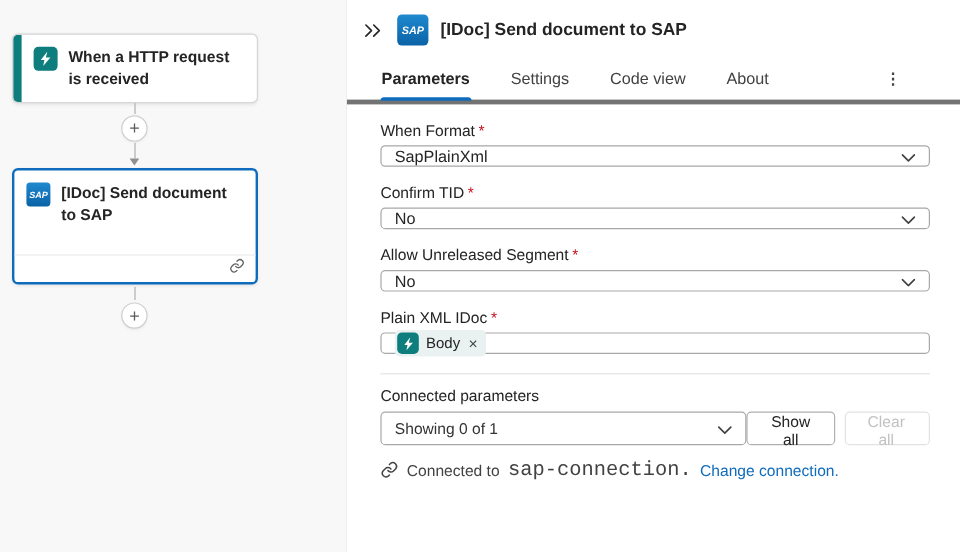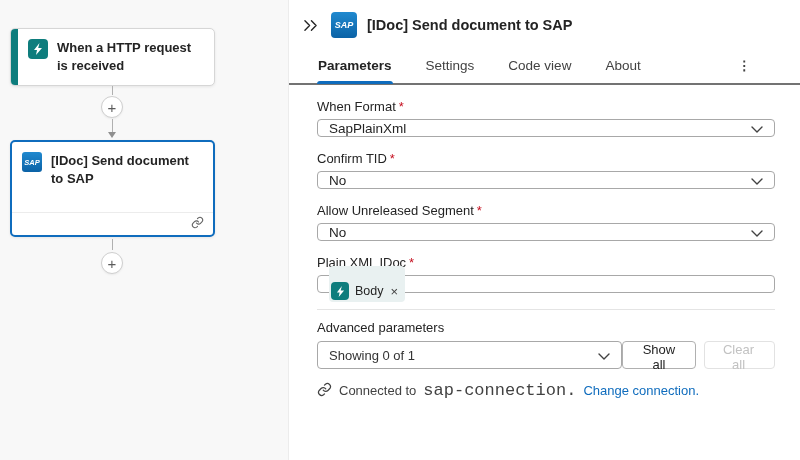--- a/index.html
+++ b/index.html
@@ -33,35 +33,35 @@
   .action-footer { position:absolute; left:0; right:0; bottom:0; height:23px;
     border-top:1px solid #ececec; display:flex; align-items:center; justify-content:flex-end; padding:0 9px; }
 
   
   .panel { flex:1; background:#fff; border-left:1px solid #ececec; height:100%; overflow:hidden; }
   .panel-header { display:flex; align-items:center; gap:10px; padding:12px 24px 0 10px; }
   .collapse-btn { width:22px; height:22px; display:flex; align-items:center; justify-content:center; cursor:pointer; }
   .sap-logo { width:26px; height:26px; border-radius:4px; font-size:9px; }
   .panel-title { font-size:14.5px; font-weight:600; color:#242424; }
   .tabs { display:flex; align-items:flex-end; gap:32px; margin-top:12px;
-    padding:0 25px 0 28px; border-bottom:2px solid #737373; }
+    padding:0 25px 0 28px; border-bottom:4px solid #737373; }
   .tab { position:relative; padding:8px 1px 10px; font-size:13.5px; color:#424242; cursor:pointer; white-space:nowrap; }
   .tab.active span { font-weight:600; color:#242424; }
   .tab.active::after { content:""; position:absolute; left:0; right:0; bottom:-1px; height:3px;
     border-radius:3px 3px 0 0; background:#0f6cbd; }
   .tab-more { margin-left:58px; padding:8px 6px 10px; font-size:13px; font-weight:700; color:#424242; cursor:pointer; }
   .content { padding:0 25px 0 28px; }
   .field { margin-top:14px; }
   .field-label { font-size:13px; color:#242424; margin-bottom:5px; }
   .req { color:#c50f1f; margin-left:3px; }
   .input { height:18px; border:1px solid #a8a8a8; border-radius:4px; background:#fff;
     display:flex; align-items:center; padding:0 11px; font-size:13.5px; color:#242424; cursor:pointer; }
   .spacer { flex:1; }
   .token { display:inline-flex; align-items:center; gap:6px; background:#e9f1f1;
-    border-radius:4px; padding:16px 7px 2px 2px; cursor:pointer; }
+    border-radius:4px; padding:2px 7px 2px 2px; cursor:pointer; }
   .token .chip-icon { width:18px; height:18px; }
   .token-label { font-size:12.5px; color:#242424; }
   .token-close { font-size:13px; color:#424242; margin-left:1px; cursor:pointer; }
   .divider { border-top:1px solid #e4e4e4; margin-top:16px; }
   .adv-label { margin-top:10px; font-size:13px; color:#242424; }
   .adv-row { display:flex; align-items:center; margin-top:6px; }
   .adv-select { width:322px; height:28px; font-size:13px; color:#333; }
   .btn { height:28px; padding:0 13px; border:1px solid #b0b0b0; border-radius:4px; background:#fff;
     font-family:inherit; font-size:13px; color:#242424; cursor:pointer; }
   .btn + .btn { margin-left:8px; }
@@ -187,21 +187,21 @@
                 </svg>
             </span>
             <span class="token-label">Body</span>
             <span class="token-close">×</span>
           </span>
         </div>
       </div>
 
       <div class="divider"></div>
 
-      <div class="adv-label">Advanced parameters</div>
+      <div class="adv-label">Connected parameters</div>
 
       <div class="adv-row">
         <div class="input adv-select">
           <span>Showing 0 of 1</span>
           <span class="spacer"></span>
           <span><svg width="12" height="7" viewBox="0 0 12 7">
                 <path d="M1 1l5 5 5-5" fill="none" stroke="#424242" stroke-width="1.4" stroke-linecap="round" stroke-linejoin="round"></path>
               </svg></span>
         </div>
         <button class="btn show-all">Show all</button>

